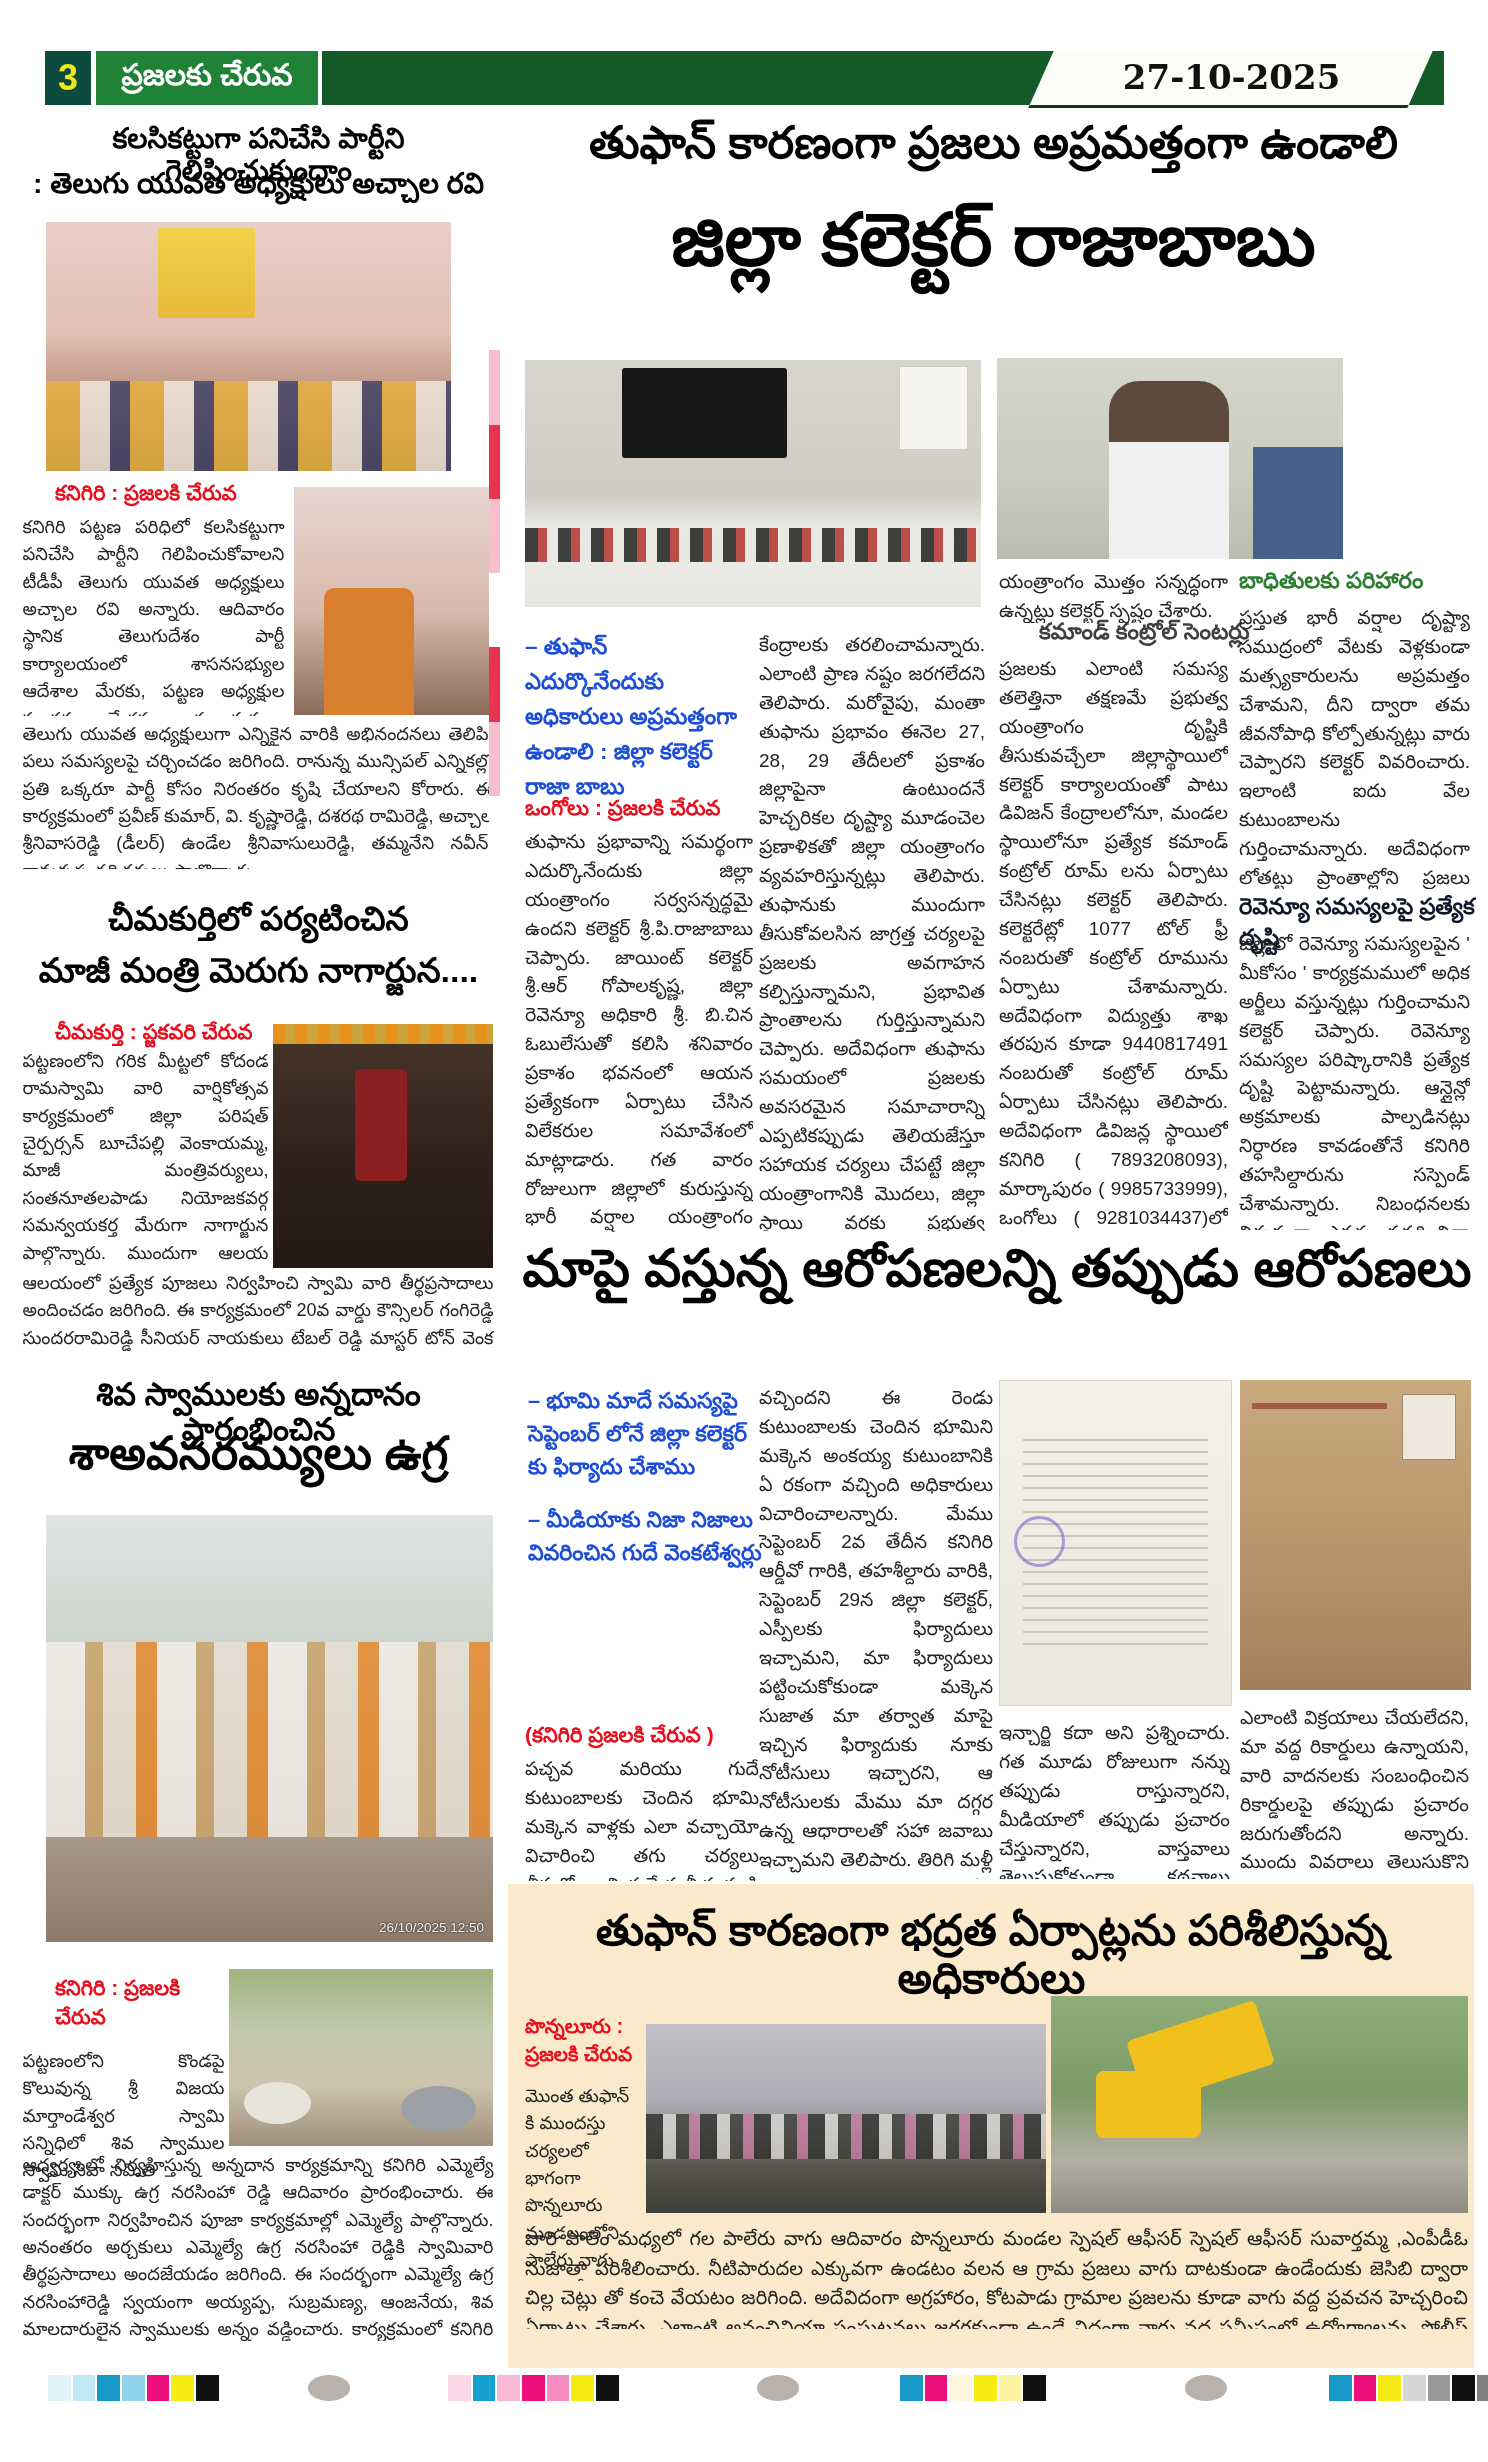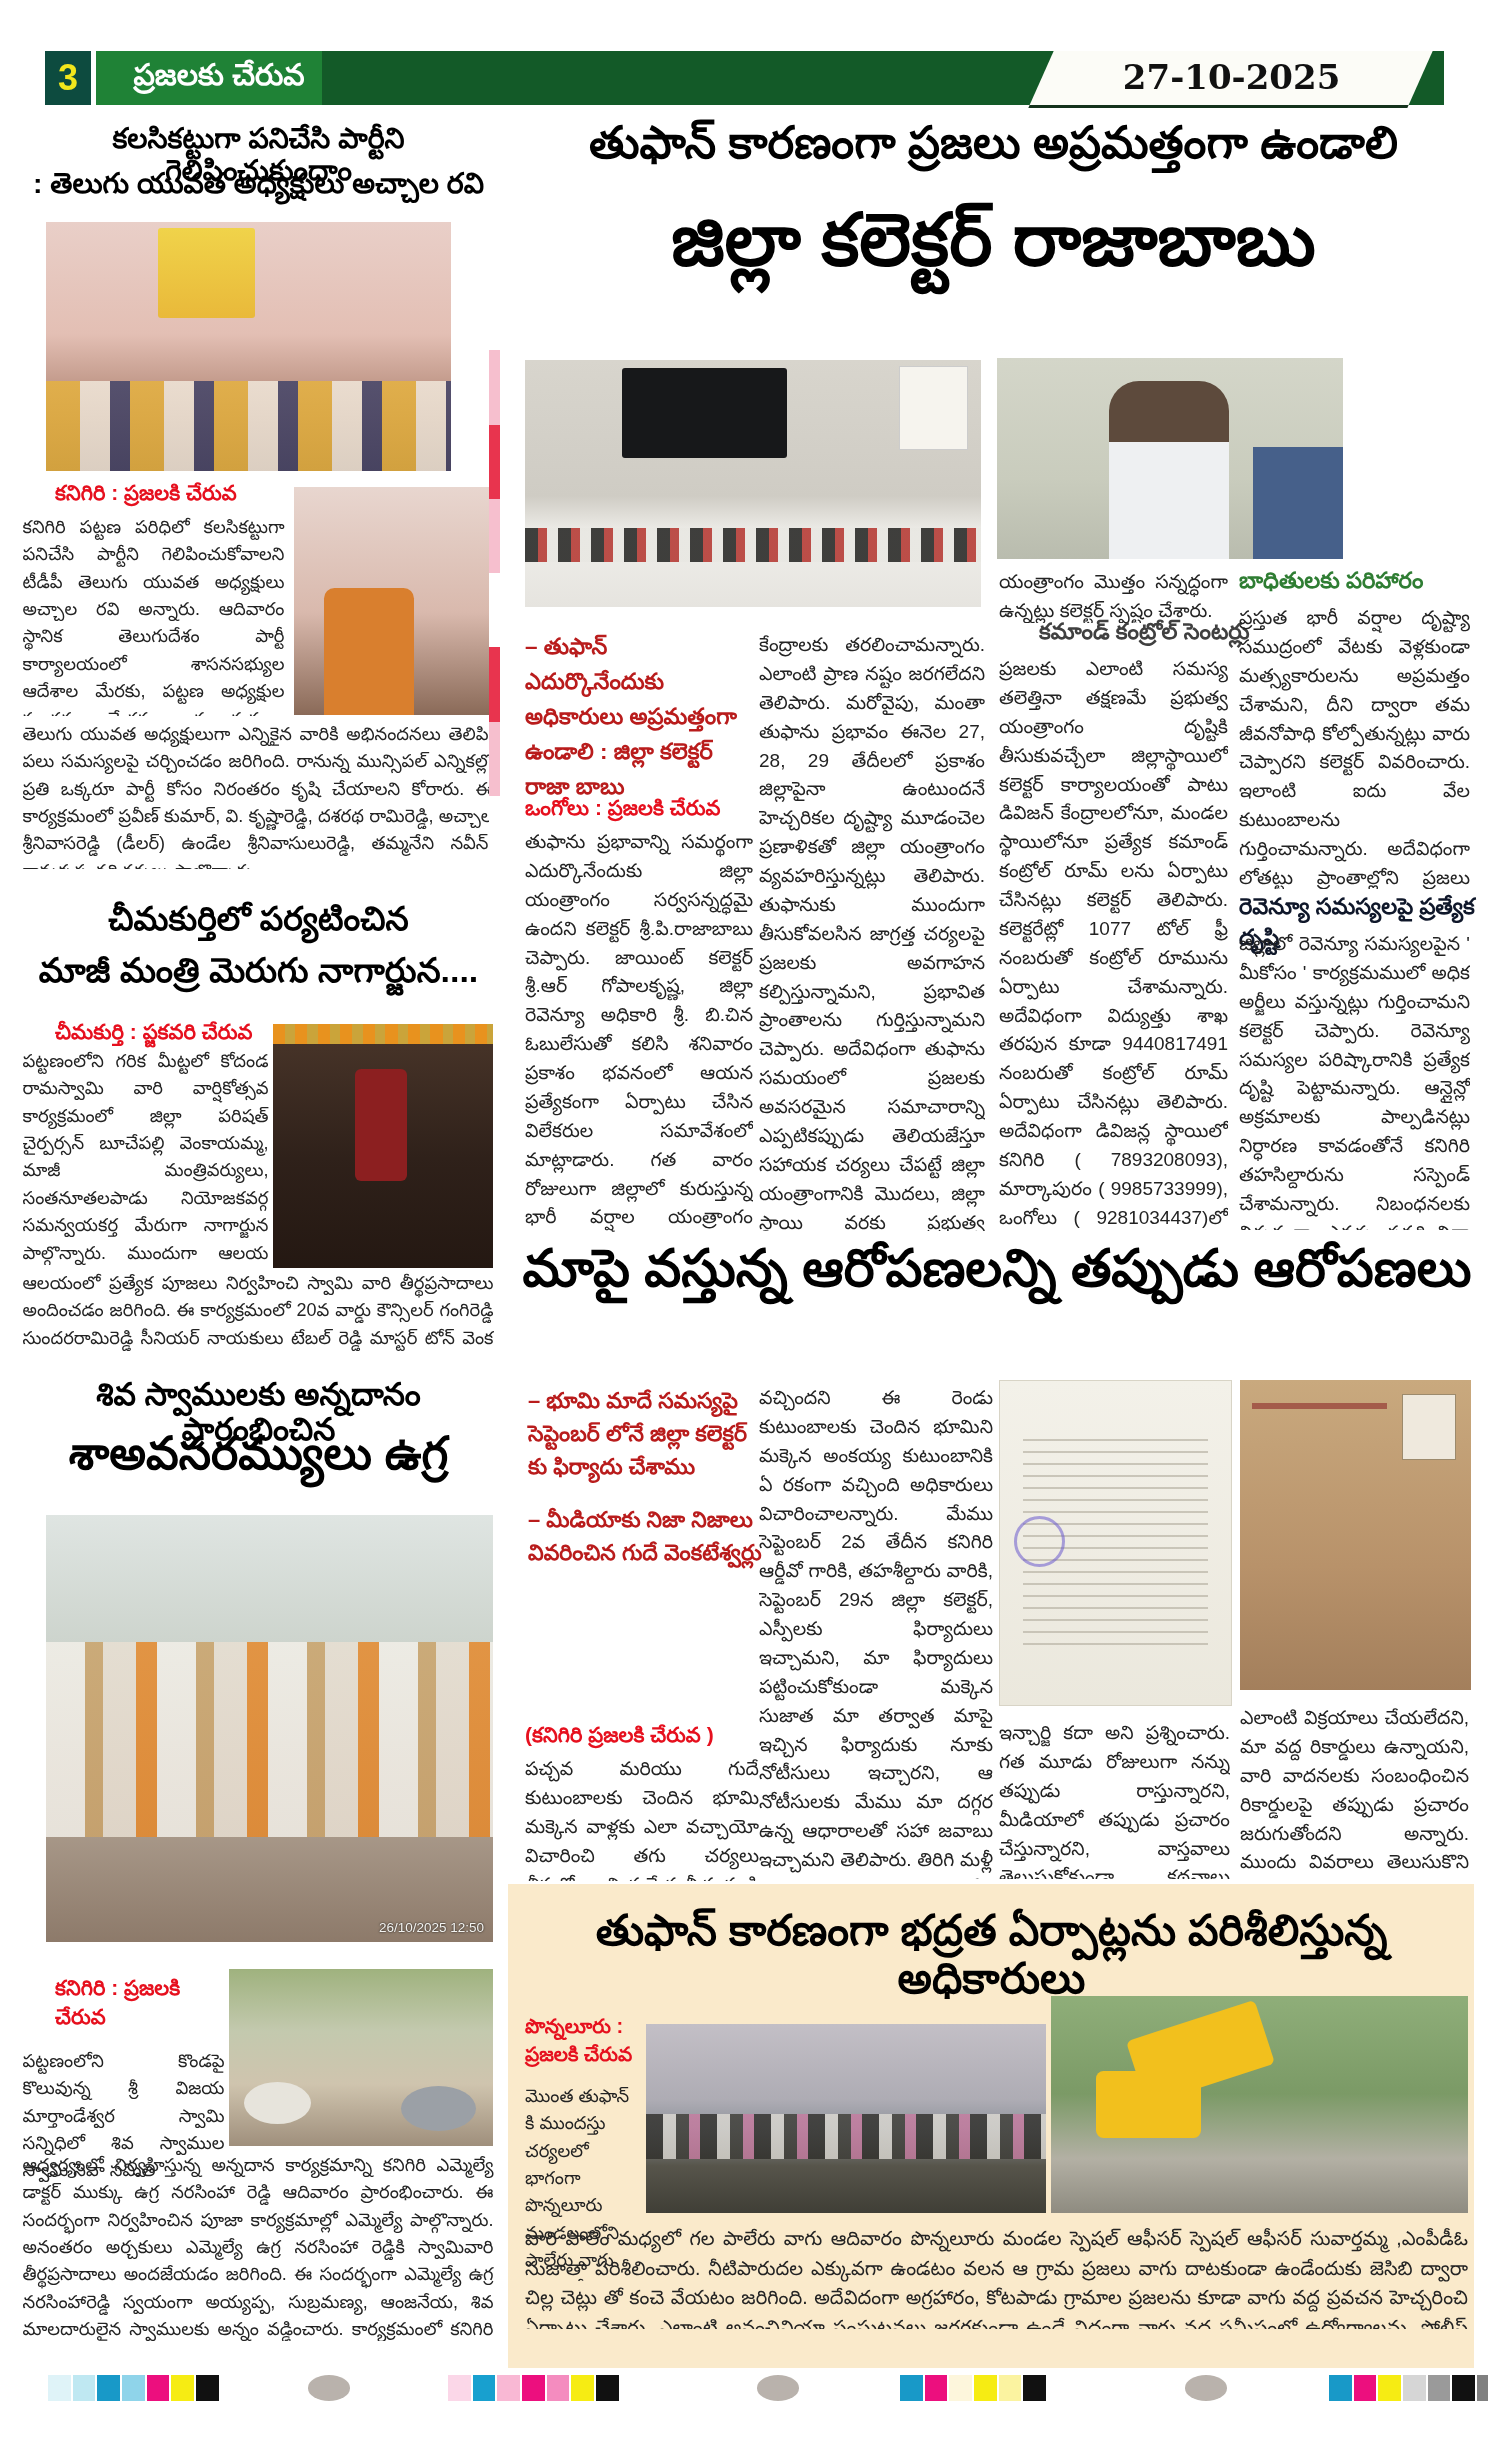--- a/index.html
+++ b/index.html
@@ -4,21 +4,21 @@
 <style>
   html,body{margin:0;padding:0;background:#e9e9e9;}
   .page{position:relative;width:1488px;height:2462px;background:#ffffff;overflow:hidden;
         font-family:"Liberation Sans","DejaVu Sans",sans-serif;color:#1a1a1a;}
   .abs{position:absolute;}
   .hl{font-weight:bold;color:#000;text-align:center;line-height:1.12;letter-spacing:0;}
   .dateline{color:#e6101e;font-weight:bold;white-space:pre-line;}
   .col{position:absolute;font-size:19px;line-height:1.52;text-align:justify;color:#232323;
        overflow:hidden;word-break:break-word;}
   .subhead{font-weight:bold;}
-  .navy{color:#b91c1c;}
+  .navy{color:#1d4ed8;}
   .maroon{color:#404040;margin-left:40px;}
   .green{color:#2f7d33;}
   .blue{color:#0f172a;}
   .ph{position:absolute;overflow:hidden;}
   .ph *{position:absolute;}
   
   .hdr-num{background:#0d4b3f;color:#f2e71c;font-weight:bold;font-size:36px;
            display:flex;align-items:center;justify-content:center;}
   .hdr-mast{background:#1f8236;color:#ffffff;font-weight:bold;font-size:30px;
             display:flex;align-items:center;justify-content:center;}
@@ -51,21 +51,21 @@
   .ts{font-size:13.5px;color:#f3f3f0;text-shadow:0 0 2.2px #000;}
 </style>
 </head>
 <body>
 
 <div class="page">
 
   <div class="abs hdr-num" style="left:45px;top:51px;width:46px;height:54px;">
     <span>3</span>
   </div>
-  <div class="abs hdr-mast" style="left:96px;top:51px;width:222px;height:54px;padding-left:12px;">
+  <div class="abs hdr-mast" style="left:96px;top:51px;width:222px;height:54px;">
     <span>ప్రజలకు చేరువ</span>
   </div>
   <div class="abs hdr-bar" style="left:322px;top:51px;width:1122px;height:54px;"></div>
   <div class="abs hdr-date" style="left:1041px;top:51px;width:379px;height:54px;">
     <span>27-10-2025</span>
   </div>
 
   <div class="abs hl" style="left:510px;top:118px;width:967px;font-size:45px;">తుఫాన్ కారణంగా ప్రజలు అప్రమత్తంగా ఉండాలి</div>
   <div class="abs hl" style="left:510px;top:199px;width:967px;font-size:73px;">జిల్లా కలెక్టర్ రాజాబాబు</div>
 

